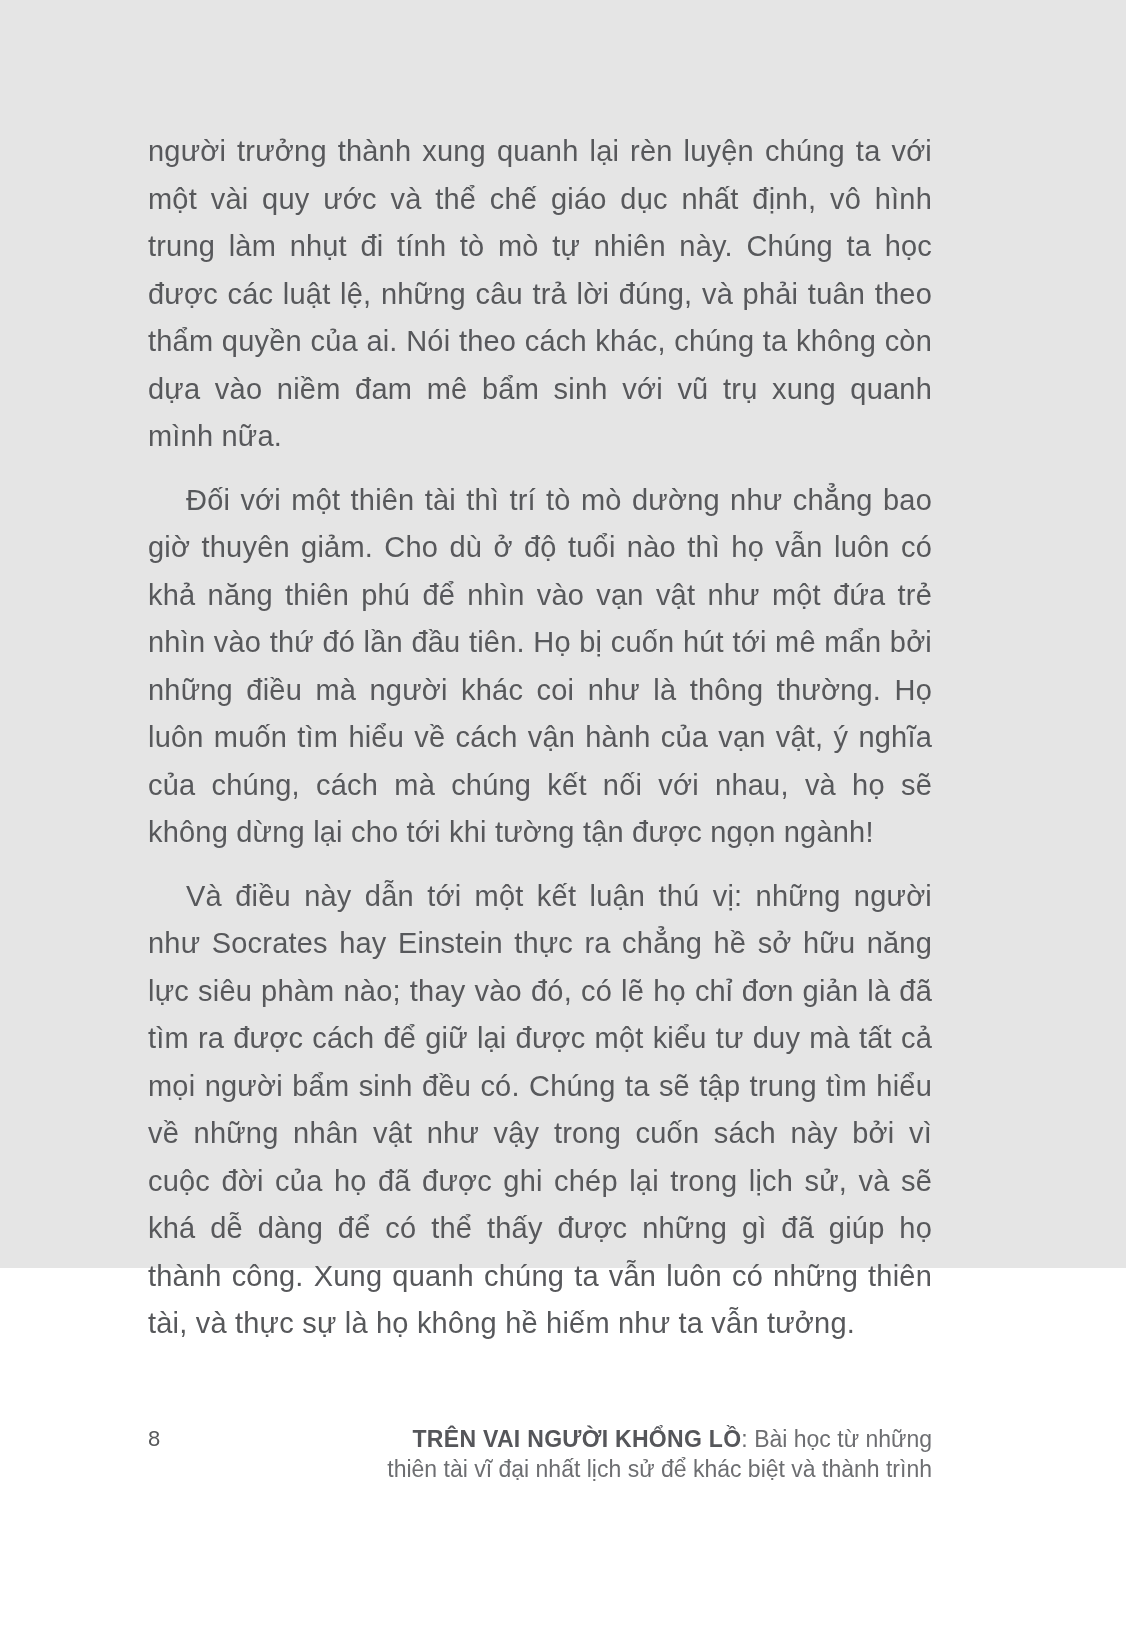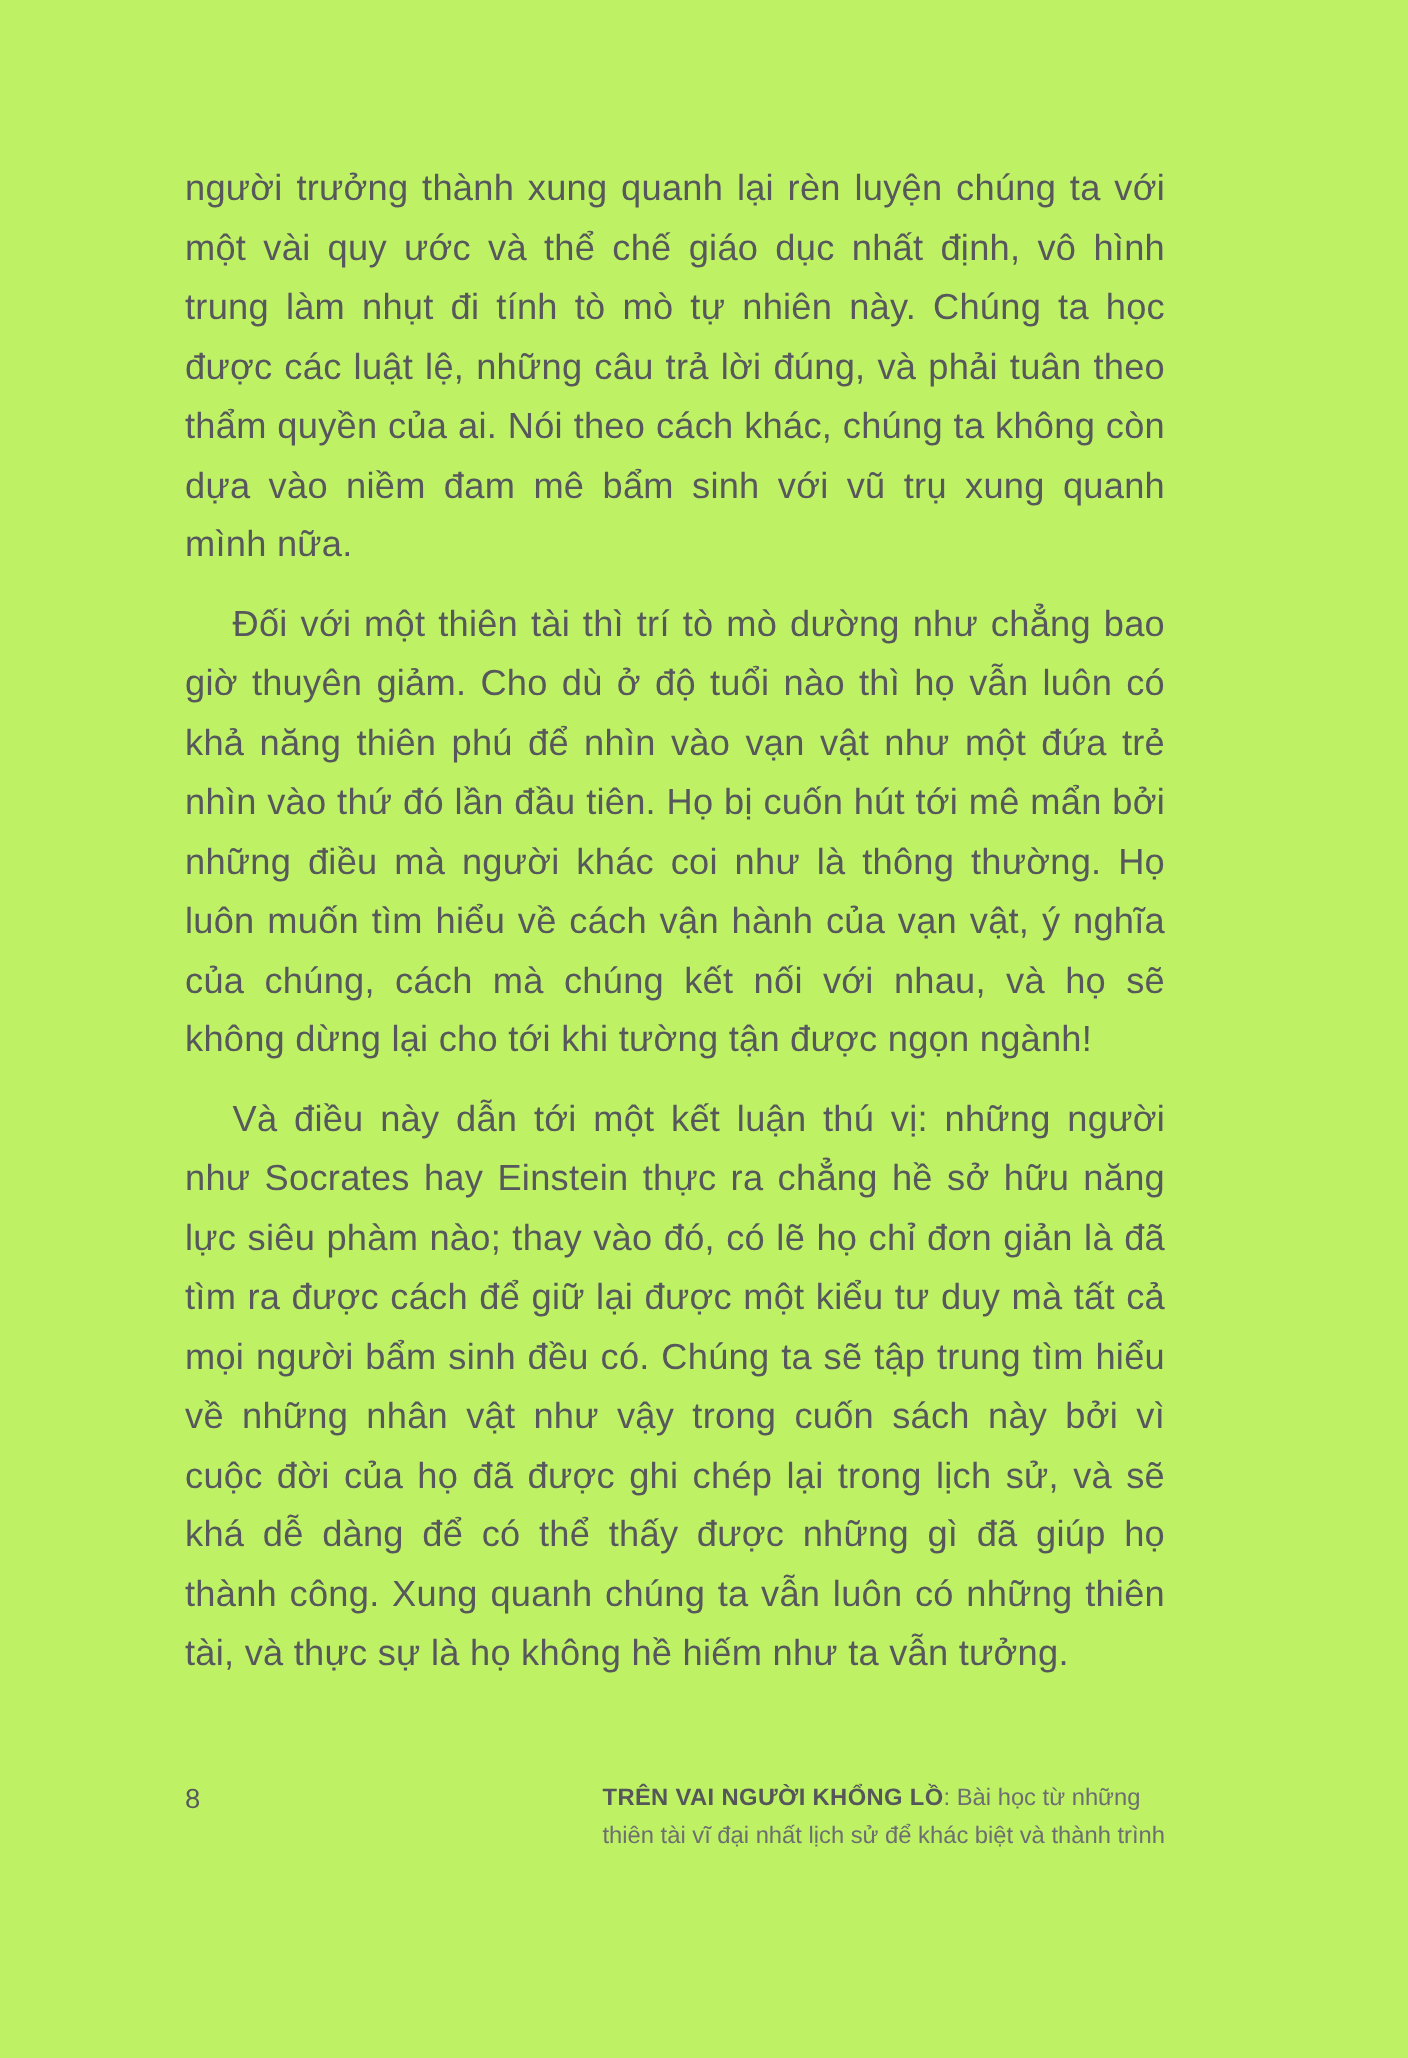--- a/index.html
+++ b/index.html
@@ -9,23 +9,23 @@
   }
   body {
     width: 1126px;
     height: 1646px;
     font-family: "Liberation Sans", sans-serif;
     overflow: hidden;
   }
   .page {
     position: relative;
     width: 1126px;
-    height: 1646px;
+    height: 1268px;
     box-sizing: border-box;
-    background: #bef264;
+    background: #e5e5e5;
   }
   .body-text {
     position: absolute;
     top: 128px;
     left: 148px;
     width: 784px;
     color: #57585b;
     font-size: 29px;
     line-height: 47.5px;
     text-align: justify;
@@ -45,22 +45,23 @@
     display: flex;
     justify-content: space-between;
     align-items: flex-start;
   }
   .page-number {
     color: #58595b;
     font-size: 22px;
     line-height: 30px;
   }
   .running-title {
+    text-align: right;
     color: #6d6e71;
-    font-size: 19px;
+    font-size: 23px;
     line-height: 30px;
   }
   .rt-bold {
     font-weight: bold;
     color: #55565a;
     letter-spacing: 0.3px;
   }
 </style>
 </head>
 <body>

